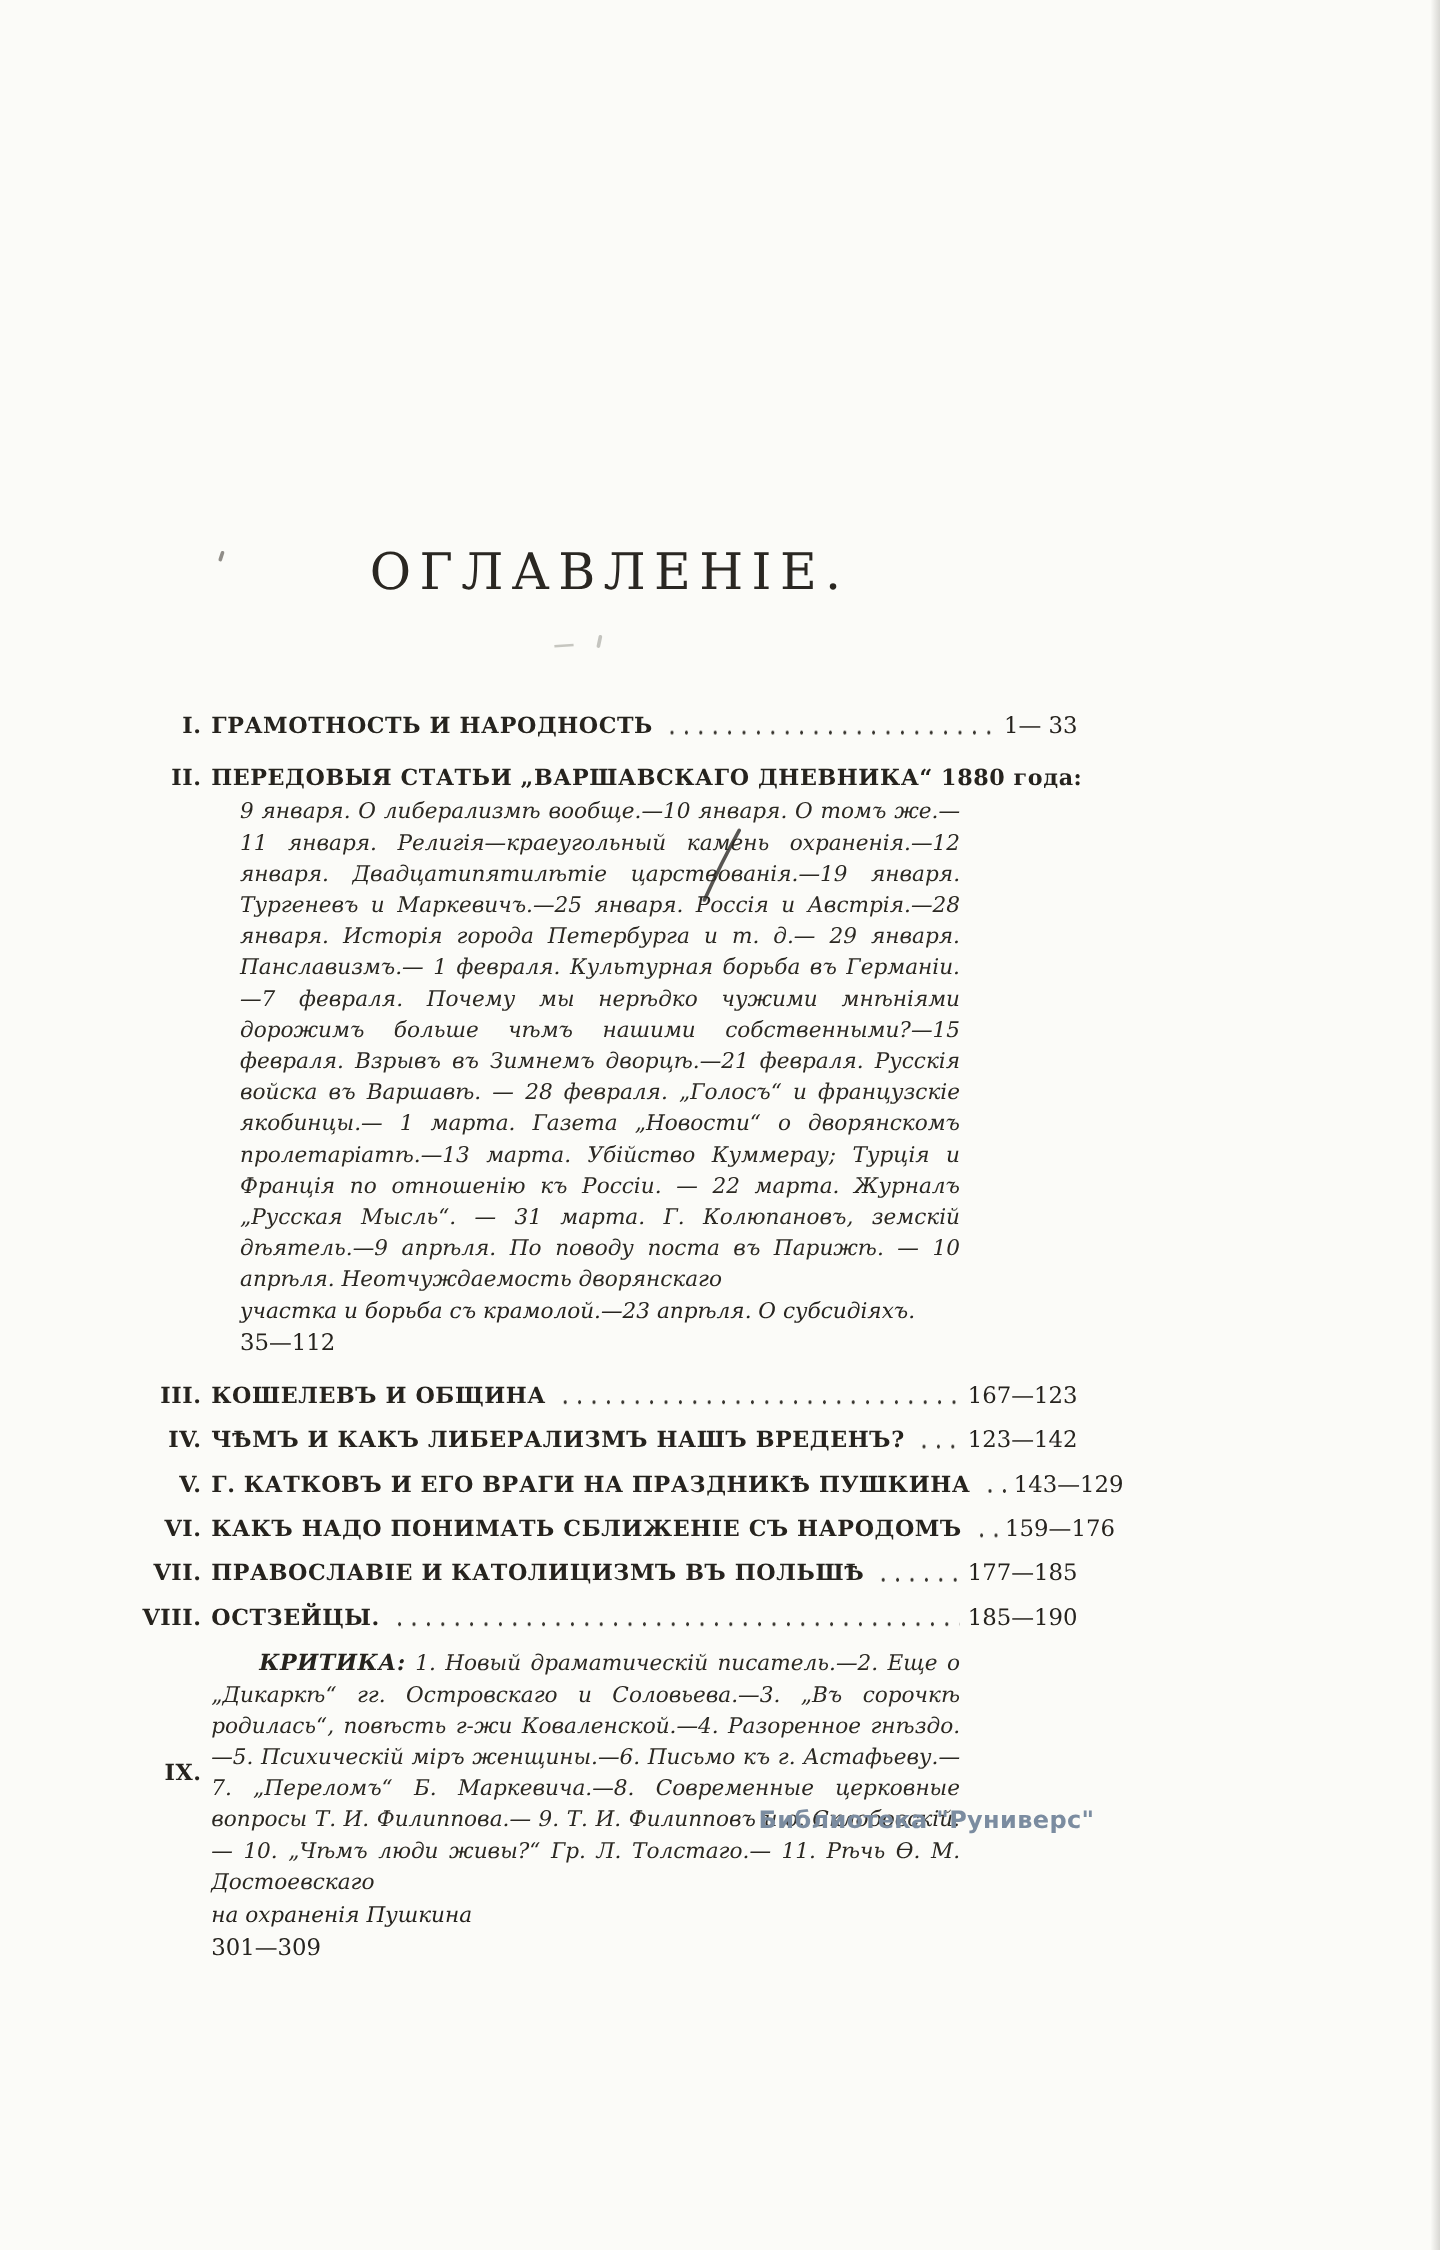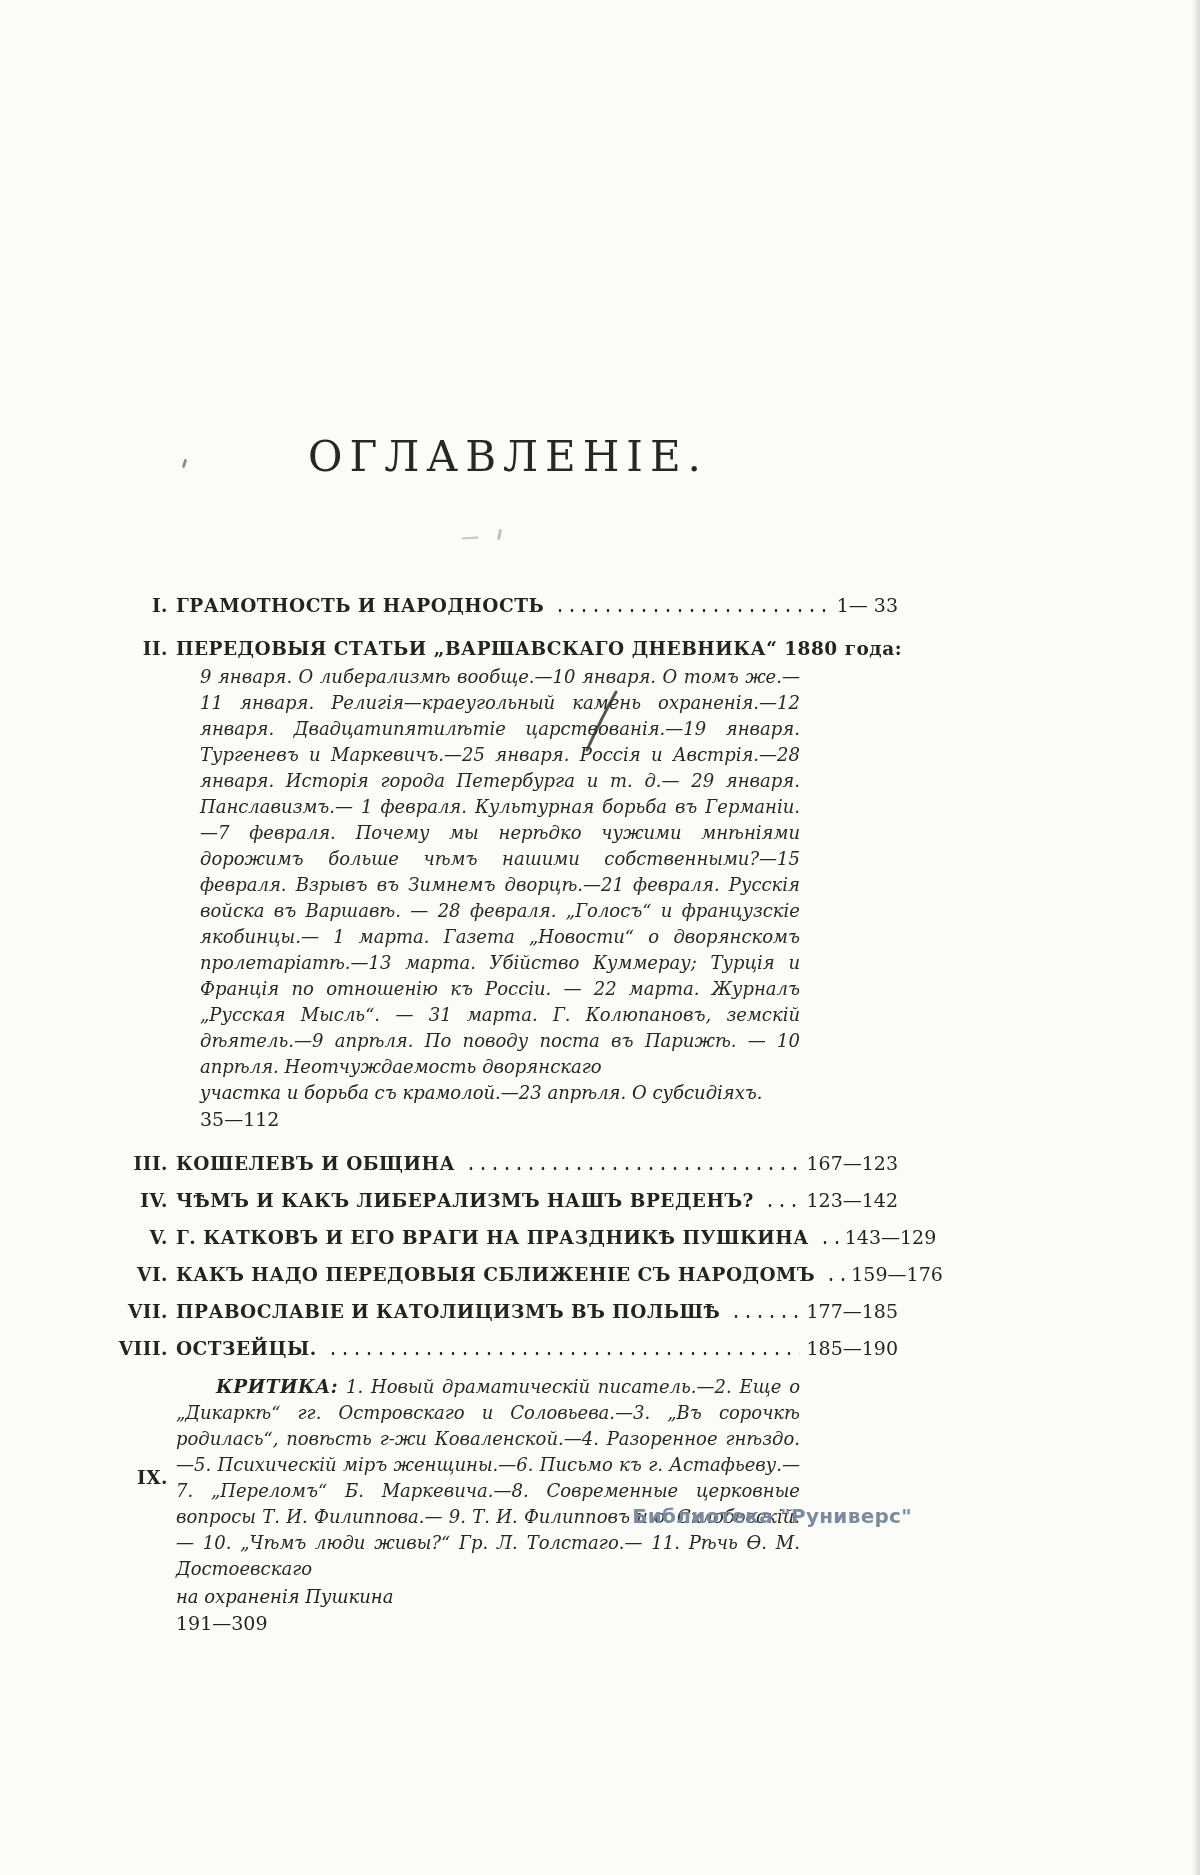--- a/index.html
+++ b/index.html
@@ -7,21 +7,21 @@
     width:1200px; height:1875px;
     background:#fbfbf8;
     font-family:"DejaVu Serif","Liberation Serif",serif;
     color:#26231e;
     position:relative;
     overflow:hidden;
   }
   .page { position:absolute; inset:0; }
 
   .page-title {
-    position:absolute; top:432px; left:118px; width:780px;
+    position:absolute; top:452px; left:118px; width:780px;
     margin:0; text-align:center;
     font-size:42px; font-weight:normal; letter-spacing:7px;
     color:#2a2722;
   }
 
   .content { position:absolute; left:118px; top:592px; width:780px; }
 
   .entry { margin:0 0 10px 0; }
   .simple { display:flex; align-items:baseline; line-height:26px; }
 
@@ -142,21 +142,21 @@
 
     <div class="entry simple">
       <span class="num">V.</span>
       <span class="cap">Г. КАТКОВЪ И ЕГО ВРАГИ НА ПРАЗДНИКѢ ПУШКИНА</span>
       <span class="leader"></span>
       <span class="pg">143—129</span>
     </div>
 
     <div class="entry simple">
       <span class="num">VI.</span>
-      <span class="cap">КАКЪ НАДО ПЕРЕДОВЫЯ СБЛИЖЕНІЕ СЪ НАРОДОМЪ</span>
+      <span class="cap">КАКЪ НАДО ПОНИМАТЬ СБЛИЖЕНІЕ СЪ НАРОДОМЪ</span>
       <span class="leader"></span>
       <span class="pg">159—176</span>
     </div>
 
     <div class="entry simple">
       <span class="num">VII.</span>
       <span class="cap">ПРАВОСЛАВІЕ И КАТОЛИЦИЗМЪ ВЪ ПОЛЬШѢ</span>
       <span class="leader"></span>
       <span class="pg">177—185</span>
     </div>
@@ -169,21 +169,21 @@
     </div>
 
     <div class="entry multi entry-ix">
       <div class="hrow">
         <span class="num">IX.</span>
         <p class="flow ix-body"><span class="cap inline">КРИТИКА:</span> <span>1. Новый драматическій писатель.—2. Еще о „Дикаркѣ“ гг. Островскаго и Соловьева.—3. „Въ сорочкѣ родилась“, повѣсть г-жи Коваленской.—4. Разоренное гнѣздо.—5. Психическій міръ женщины.—6. Письмо къ г. Астафьеву.—7. „Переломъ“ Б. Маркевича.—8. Современные церковные вопросы Т. И. Филиппова.— 9. Т. И. Филипповъ и о. Склобовскій. — 10. „Чѣмъ люди живы?“ Гр. Л. Толстаго.— 11. Рѣчь Ѳ. М. Достоевскаго</span></p>
       </div>
       <div class="lastline ix-last">
         <span class="flowline">на охраненія Пушкина</span>
         <span class="leader"></span>
-        <span class="pg">191—309</span>
+        <span class="pg">301—309</span>
       </div>
     </div>
 
   </div>
 
   <div class="watermark">Библиотека "Руниверс"</div>
 
   <div class="scan-edge"></div>
 </div>
 

